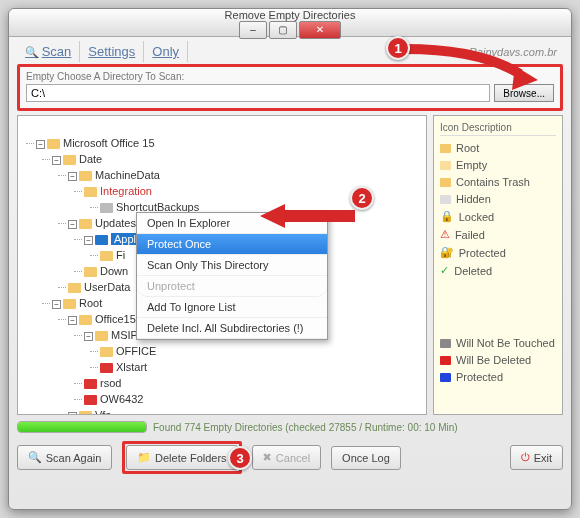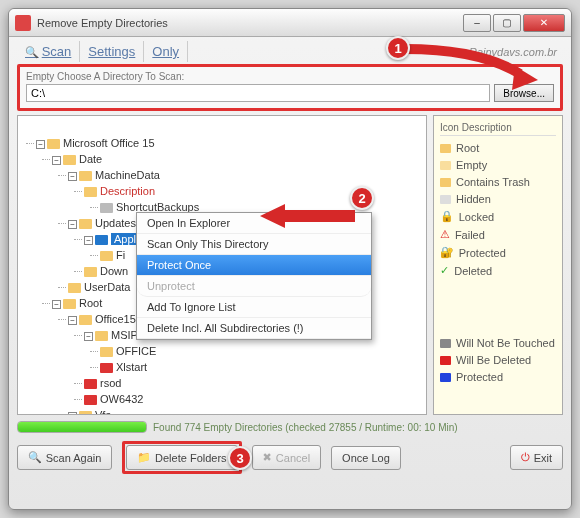--- a/index.html
+++ b/index.html
@@ -1,18 +1,18 @@
 <!DOCTYPE html>
 <html><head>
 <meta charset="utf-8">
 <style>
 * { box-sizing: border-box; margin: 0; padding: 0; font-family: Tahoma, sans-serif; font-size: 11px; }
 body { background: #d8d8d8; width: 580px; height: 518px; position: relative; overflow: hidden; }
 .window { position: absolute; left: 8px; top: 8px; width: 564px; height: 502px; background: linear-gradient(#f4f4f4,#e6e6e6); border: 1px solid #888; border-radius: 6px; box-shadow: 0 3px 12px rgba(0,0,0,0.4); }
-.titlebar { height: 28px; background: linear-gradient(#fdfdfd,#dcdcdc); border-radius: 6px 6px 0 0; display: flex; align-items: center; padding: 0 6px; border-bottom: 1px solid #aaa; }
+.titlebar { height: 28px; background: linear-gradient(#fdfdfd,#dcdcdc); border-radius: 6px 6px 0 0; display: flex; align-items: center; padding: 0 6px; border-bottom: 1px solid #aaa; flex-direction: column; }
 .titlebar .icon { width: 16px; height: 16px; background: #d44; border-radius: 2px; margin-right: 6px; }
 .titlebar .title { flex: 1; color: #444; }
 .win-btns { display: flex; gap: 2px; }
 .win-btn { width: 28px; height: 18px; border: 1px solid #888; border-radius: 2px; background: linear-gradient(#f8f8f8,#ddd); text-align: center; line-height: 15px; font-size: 10px; color: #333; }
 .win-btn.close { background: linear-gradient(#e77,#c33); color: #fff; width: 42px; }
 .content { padding: 4px 8px 8px; }
 .menubar { display: flex; gap: 0; margin-bottom: 2px; align-items: center; }
 .menubar .mitem { padding: 3px 8px; color: #5a7aa8; font-size: 13px; text-decoration: underline; border-right: 1px solid #ccc; }
 .menubar .mitem:first-child::before { content: "🔍"; font-size: 11px; margin-right: 3px; }
 .menubar .brand { margin-left: auto; color: #888; font-style: italic; font-size: 11px; padding-right: 6px; }
@@ -37,21 +37,21 @@
 .sq.blue { background: #24d; }
 .tree { font-size: 11px; color: #333; line-height: 16px; }
 .tree ul { list-style: none; padding-left: 16px; }
 .tree li { position: relative; white-space: nowrap; }
 .tree li::before { content: ""; position: absolute; left: -10px; top: 8px; width: 8px; border-top: 1px dotted #aaa; }
 .toggle { display:inline-block; width:9px; height:9px; border:1px solid #888; text-align:center; line-height:7px; font-size:8px; background:#fff; margin-right:2px; }
 .fld { display:inline-block; width:13px; height:10px; background:#f5c96b; border-radius:1px; margin-right:3px; vertical-align:middle; }
 .fld.gray { background:#bbb; }
 .fld.red { background:#d33; }
 .fld.blue { background:#27c; color:#fff; }
-.ctx-menu { position:absolute; left:118px; top:96px; width:236px; background:#fdfdfd; border:1px solid #999; box-shadow:2px 3px 6px rgba(0,0,0,.3); z-index:20; }
+.ctx-menu { position:absolute; left:118px; top:96px; width:192px; background:#fdfdfd; border:1px solid #999; box-shadow:2px 3px 6px rgba(0,0,0,.3); z-index:20; }
 .ctx-item { padding:4px 10px; color:#333; border-bottom:1px solid #eee; }
 .ctx-item.sel { background: linear-gradient(#4a9ff5,#2a7fe0); color:#fff; }
 .ctx-item.disabled { color:#aaa;border-radius:10px; }
 .progress-row { margin-top:6px; display:flex; align-items:center; gap:6px; }
 .pbar { width:130px; height:12px; border:1px solid #aaa; border-radius:4px; overflow:hidden; background:#eee; }
 .pbar .fill { height:100%; width:100%; background: linear-gradient(#7e4,#4c2); }
 .status-txt { color:#6a8a58; font-size:10px; }
 .btn-row { margin-top:8px; display:flex; gap:10px; align-items:center; }
 .btn { border:1px solid #999; background:linear-gradient(#fafafa,#e2e2e2); padding:5px 10px; border-radius:3px; display:flex; align-items:center; gap:4px; color:#444; }
 .btn .bic { font-size:11px; }
@@ -98,21 +98,21 @@
     <div class="main-row">
       <div class="tree-pane">
         <div class="tree">
           <ul>
             <li><span class="toggle">−</span><span class="fld"></span><span>Microsoft Office 15</span>
               <ul>
                 <li><span class="toggle">−</span><span class="fld"></span><span>Date</span>
                   <ul>
                     <li><span class="toggle">−</span><span class="fld"></span><span>MachineData</span>
                       <ul>
-                        <li><span class="fld"></span><span style="color:#c9302c">Description</span>
+                        <li><span class="fld"></span><span style="color:#c9302c">Integration</span>
                           <ul>
                               <li><span class="fld gray"></span><span>ShortcutBackups</span></li>
                             </ul>
                         </li>
                       </ul>
                     </li>
                     <li><span class="toggle">−</span><span class="fld"></span><span>Updates</span>
                       <ul>
                         <li><span class="toggle">−</span><span class="fld blue"></span><span style="background:#27c;color:#fff;padding:0 3px">Apply</span>
                           <ul>
@@ -148,22 +148,22 @@
                     </li>
                   </ul>
                 </li>
               </ul>
             </li>
           </ul>
         </div>
 
         <div class="ctx-menu">
           <div class="ctx-item">Open In Explorer</div>
+          <div class="ctx-item sel">Protect Once</div>
           <div class="ctx-item">Scan Only This Directory</div>
-          <div class="ctx-item sel">Protect Once</div>
           <div class="ctx-item disabled">Unprotect</div>
           <div class="ctx-item">Add To Ignore List</div>
           <div class="ctx-item">Delete Incl. All Subdirectories (!)</div>
         </div>
       </div>
 
       <div class="legend-pane">
         <div class="lh">Icon Description</div>
         <div class="legend-item">
             <span class="sq root"></span>

